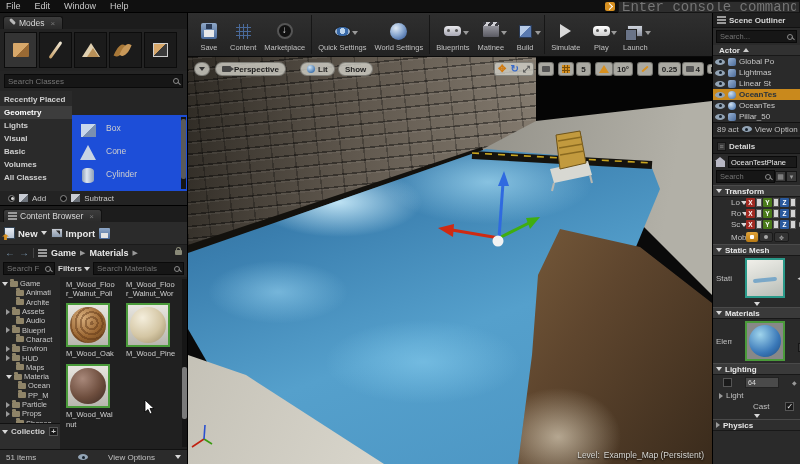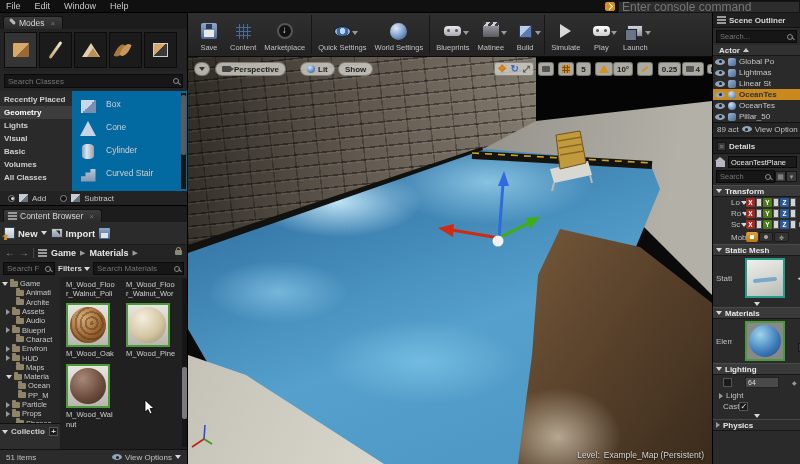--- a/index.html
+++ b/index.html
@@ -4,21 +4,21 @@
 <style>
   *{box-sizing:border-box;margin:0;padding:0;}
   html,body{width:800px;height:464px;overflow:hidden;}
   body{font-family:"Liberation Sans",sans-serif;background:#1b1b1b;color:#b5b5b5;position:relative;font-size:9px;}
   
   #menubar{position:absolute;left:0;top:0;width:800px;height:13px;background:#101010;display:flex;align-items:center;gap:14px;padding-left:6px;border-bottom:1px solid #000;z-index:30;}
   #menubar .mi{color:#c8c8c8;font-size:9px;cursor:default;}
   #console-wrap{position:absolute;right:0;top:0;height:13px;display:flex;align-items:center;gap:3px;z-index:31;}
   .console-icon{width:10px;height:9px;background:#d79020;border-radius:2px;position:relative;}
   .console-icon::after{content:"";position:absolute;left:2px;top:2px;width:4px;height:4px;border-left:1px solid #fff;border-bottom:1px solid #fff;transform:rotate(-135deg);}
-  #console-input{width:182px;height:12px;background:#2d2d2d;border:1px solid #151515;color:#888;font-size:12px;padding:0 3px;font-family:Liberation Sans, sans-serif;}
+  #console-input{width:182px;height:12px;background:#2d2d2d;border:1px solid #151515;color:#888;font-size:14px;padding:0 3px;font-family:Liberation Mono, monospace;}
   
   #toolbar{position:absolute;left:188px;top:13px;width:524px;height:44px;background:linear-gradient(#2f2f2f,#232323);border-bottom:1px solid #0a0a0a;display:flex;align-items:stretch;padding:2px 2px;z-index:5;}
   .tgroup{display:flex;align-items:stretch;border-right:1px solid #161616;padding:0 2px;}
   .tbtn{display:flex;flex-direction:column;align-items:center;justify-content:flex-end;padding:2px 4px 2px;min-width:34px;color:#c0c0c0;font-size:7.5px;gap:2px;cursor:default;}
   .ticn{width:20px;height:20px;display:flex;align-items:center;justify-content:center;position:relative;}
   .caret{position:absolute;right:-6px;bottom:6px;width:0;height:0;border-left:3px solid transparent;border-right:3px solid transparent;border-top:4px solid #9a9a9a;}
   .i-save{width:16px;height:16px;background:linear-gradient(#8fa8c8,#4a6a9a);border-radius:2px;position:relative;}
   .i-save::after{content:"";position:absolute;left:3px;bottom:2px;width:10px;height:7px;background:#e8e8e8;}
   .i-save::before{content:"";position:absolute;left:5px;top:1px;width:6px;height:5px;background:#2a3a55;}
   .i-grid{width:15px;height:15px;background:linear-gradient(#cdd8e8,#8fa4c0);border-radius:2px;background-image:repeating-linear-gradient(0deg,transparent 0 3px,#4a6a9a 3px 4px),repeating-linear-gradient(90deg,transparent 0 3px,#4a6a9a 3px 4px);}
@@ -51,21 +51,21 @@
   .g-leaf{width:7px;height:14px;background:#c89858;border-radius:70% 0;transform:rotate(25deg);box-shadow:-5px 3px 0 #a87838;}
   .g-geo{width:15px;height:14px;border:1px solid #cfcfcf;background:linear-gradient(135deg,#d8a86a 0 45%,#3a3a3a 45%);}
   .searchbox{display:flex;align-items:center;background:#161616;border:1px solid #0a0a0a;margin:3px 4px;height:14px;padding:0 3px;gap:3px;}
   .searchbox input{flex:1;background:transparent;border:none;color:#9a9a9a;font-size:8px;outline:none;font-family:"Liberation Sans",sans-serif;min-width:10px;width:100%;}
   .mag{width:6px;height:6px;border:1.3px solid #8a8a8a;border-radius:50%;position:relative;flex:none;}
   .mag::after{content:"";position:absolute;width:4px;height:1.3px;background:#8a8a8a;right:-3px;bottom:-1px;transform:rotate(45deg);}
   #modes-body{flex:1;display:flex;overflow:hidden;}
   #mode-cats{width:72px;background:#2a2a2a;padding-top:2px;}
   .mcat{padding:2px 4px;font-size:8px;font-weight:bold;color:#cfcfcf;white-space:nowrap;}
   .mcat.sel{background:#3d3d3d;color:#fff;}
-  #mode-shapes{flex:1;background:#0369a1;position:relative;padding:1px 0 0 6px;}
+  #mode-shapes{flex:1;background:#1d4ed8;position:relative;padding:1px 0 0 6px;margin-top:24px;}
   .shape{display:flex;align-items:center;gap:8px;height:23px;color:#cfcfcf;font-size:8.5px;}
   .s-ic{width:20px;height:18px;display:flex;align-items:flex-end;justify-content:center;}
   .sh-box{width:15px;height:13px;background:linear-gradient(135deg,#c8d8ec 0 50%,#7a90b0 50%);}
   .sh-cone{width:0;height:0;border-left:8px solid transparent;border-right:8px solid transparent;border-bottom:15px solid #c8d4e4;}
   .sh-cyl{width:12px;height:15px;background:linear-gradient(90deg,#8fa0b8,#dde6f0 40%,#8fa0b8);border-radius:5px/3px;}
   .sh-stair{width:15px;height:13px;background:linear-gradient(#b9c6d8,#8296ae);clip-path:polygon(0 100%,0 60%,33% 60%,33% 30%,66% 30%,66% 0,100% 0,100% 100%);}
   .vscroll{position:absolute;right:1px;top:2px;width:5px;bottom:2px;background:#161616;}
   .vscroll .thumb{position:absolute;left:0;width:5px;background:#5a5a5a;border-radius:2px;}
   #modes-foot{height:14px;background:#232323;display:flex;align-items:center;gap:4px;padding-left:8px;font-size:8px;color:#c8c8c8;}
   .radio{width:7px;height:7px;border-radius:50%;border:1px solid #888;background:#111;position:relative;}
@@ -629,21 +629,21 @@
             <span class="alabel">M_Wood_Walnut</span>
           </div>
       </div>
       <div class="vscroll" style="right:0;">
           <span class="thumb" style="top:88px;height:52px;background:#7a7a7a;"></span>
         </div>
     </div>
   </div>
   <div id="cb-foot">
     <span>51 items</span>
-    <span style="margin-left:auto;display:flex;align-items:center;gap:3px;">
+    <span style="margin-left:auto;display:flex;align-items:center;gap:20px;">
         <span class="eye"></span>
         <span>View Options</span>
         <span class="exp down"></span>
       </span>
   </div>
 </div>
 
 <div id="rp">
 
   <div class="rp-tab">
@@ -800,21 +800,21 @@
       <span class="checkbox"></span>
       <span class="numfield">
           <span>64</span>
         </span>
       <span class="spin">◆</span>
     </div>
     <div class="trow" style="padding-left:6px;gap:3px;">
       <span class="exp right"></span>
       <span>Light</span>
     </div>
-    <div class="trow" style="padding-left:10px;gap:0;">
+    <div class="trow" style="padding-left:10px;gap:16px;margin-left:30px;">
       <span>Cast</span>
       <span class="checkbox">✓</span>
     </div>
     <div class="expander">
         <span class="exp down"></span>
       </div>
     <div class="sect" style="background:#2e2e2e;">
         <span class="exp right"></span>
         <span>Physics</span>
       </div>

